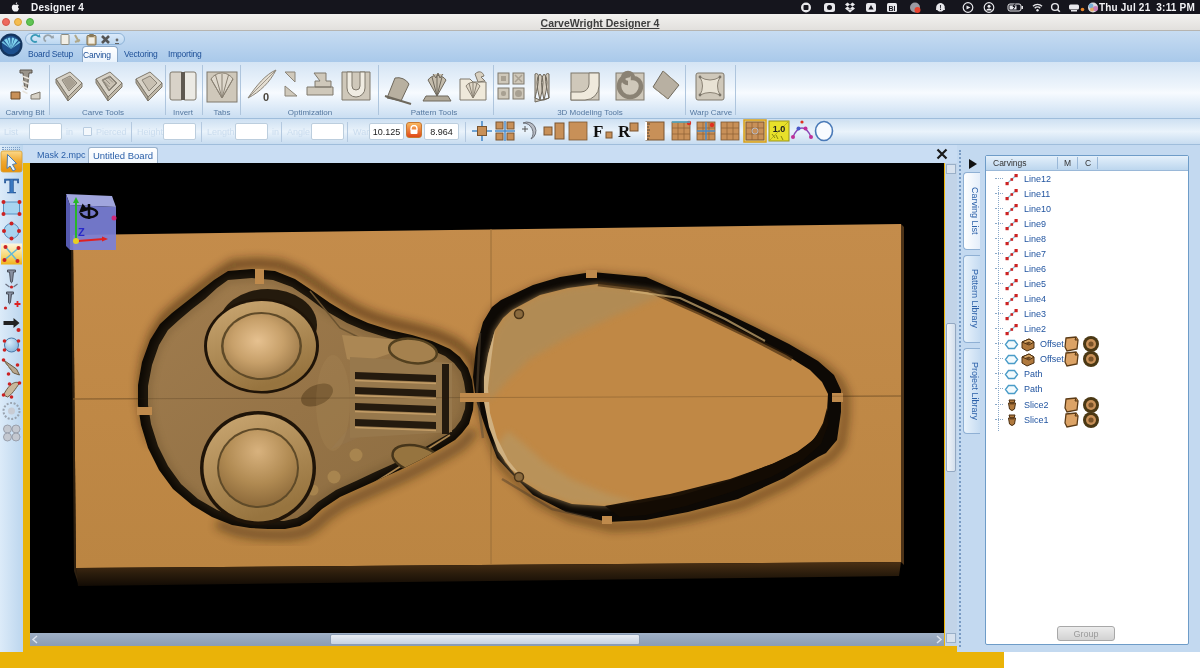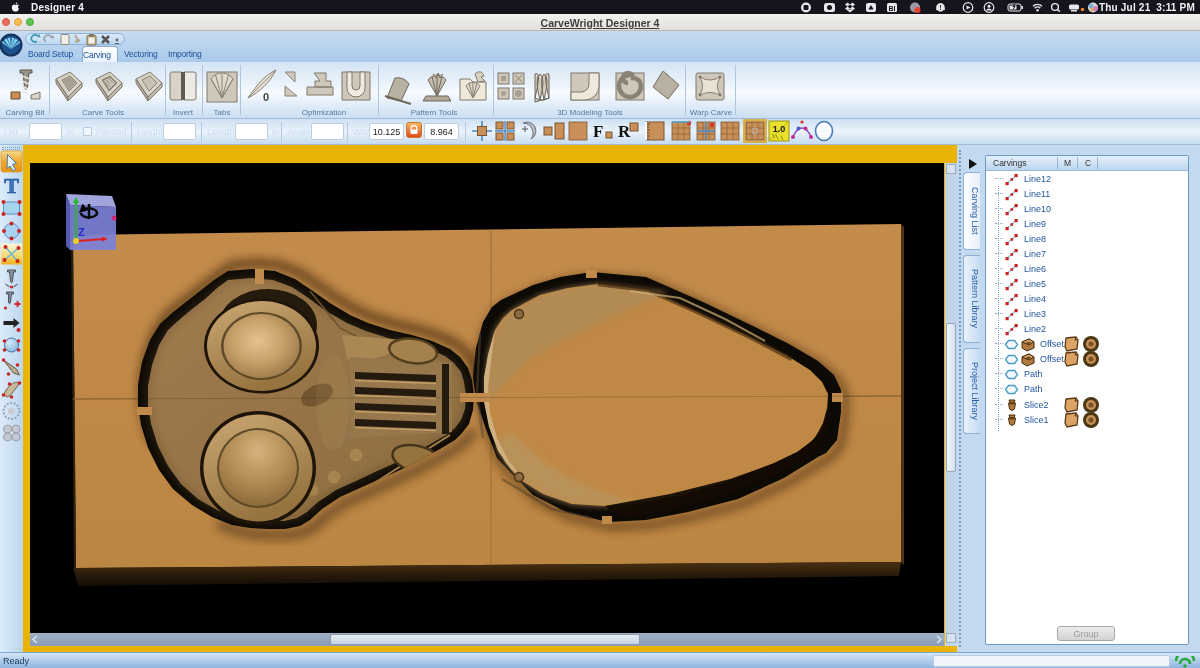--- a/index.html
+++ b/index.html
@@ -150,21 +150,21 @@
       <div class="tsep" style="left:202px"></div>
       <div class="tsep" style="left:240px"></div>
       <div class="tsep" style="left:378px"></div>
       <div class="tsep" style="left:493px"></div>
       <div class="tsep" style="left:685px"></div>
       <div class="tsep" style="left:735px"></div>
       <div class="tlabel" style="left:-30px;width:110px">Carving Bit</div>
       <div class="tlabel" style="left:48px;width:110px">Carve Tools</div>
       <div class="tlabel" style="left:128px;width:110px">Invert</div>
       <div class="tlabel" style="left:167px;width:110px">Tabs</div>
-      <div class="tlabel" style="left:269px;width:110px">Optimization</div>
+      <div class="tlabel" style="left:255px;width:110px">Optimization</div>
       <div class="tlabel" style="left:379px;width:110px">Pattern Tools</div>
       <div class="tlabel" style="left:535px;width:110px">3D Modeling Tools</div>
       <div class="tlabel" style="left:656px;width:110px">Warp Carve</div>
       <svg class="abs" style="left:0;top:4px" width="760" height="42" viewBox="0 0 760 42">
 <g transform="translate(26,20)">
  <path d="M-6,-16 h12 v3 h-3 l-1.5,14 q-1.5,5 -3,0 L-3,-13 h-3 z" fill="#9a948a" stroke="#5a554c" stroke-width="1"></path>
  <path d="M-4,-10 l8,3 M-4,-5 l7,3 M-4,0 l6,3 M-3.5,5 l5,2.5" stroke="#e8e4dc" stroke-width="1.4"></path>
  <path d="M-15,6 h9 v7 h-9 z" fill="#c89058" stroke="#6a4a28"></path>
  <path d="M5,9 l9,-3 v7 h-9 z" fill="#d8d2c6" stroke="#7e786c"></path>
 </g>
@@ -369,20 +369,27 @@
           <circle cx="-9" cy="6" r="2" fill="#c03098"></circle>
           <circle cx="9" cy="6" r="2" fill="#c03098"></circle>
           <circle cx="-3.5" cy="-2.5" r="2" fill="#4a58c8"></circle>
           <circle cx="3.5" cy="-2.5" r="2" fill="#c03098"></circle>
           <circle cx="0" cy="-9" r="1.6" fill="#e03020"></circle>
         </g>
 <g transform="translate(824,12)">
           <ellipse cx="0" cy="0" rx="8.5" ry="9.5" fill="#f8fbff" stroke="#4a7ab8" stroke-width="1.6"></ellipse>
         </g>
 </svg>
+</div>
+<div id="doctabs" class="abs">
+ <span class="dt" style="left:14px;top:5px">Mask 2.mpc</span>
+ <div style="position:absolute;left:65px;top:2px;width:70px;height:16px;background:linear-gradient(#ffffff,#f0f6fc);border:1px solid #9ab2cc;border-bottom:none;border-radius:3px 3px 0 0;text-align:center;font-size:9.5px;color:#2a5fa8;line-height:15px">Untitled Board</div>
+ <svg style="position:absolute;left:912px;top:2px" width="14" height="14" viewBox="0 0 14 14">
+        <path d="M2.5,2.5 L11.5,11.5 M11.5,2.5 L2.5,11.5" stroke="#1a1a1a" stroke-width="2.2"></path>
+      </svg>
 </div>
 <div id="lefttb" class="abs">
 <div style="position:absolute;left:2px;top:2px;width:18px;height:3px;border-top:1px dotted #7a9cc4;border-bottom:1px dotted #7a9cc4"></div>
 <svg class="abs" style="left:0;top:0" width="23" height="507" viewBox="0 145 23 507">
 <defs>
 <linearGradient id="lgOr" x1="0" y1="0" x2="0" y2="1">
             <stop offset="0" stop-color="#fcd98a"></stop>
             <stop offset=".5" stop-color="#f0a830"></stop>
             <stop offset="1" stop-color="#e8920a"></stop>
           </linearGradient>
@@ -860,22 +867,13 @@
           </svg>
           <svg width="18" height="18" viewBox="0 0 18 18" style="position:absolute;left:95px;top:-2">
             <circle cx="9" cy="9" r="8" fill="#4a3814"></circle>
             <circle cx="9" cy="9" r="5" fill="#c89058"></circle>
             <circle cx="9" cy="9" r="2.6" fill="#7a5328"></circle>
           </svg>
         </div>
 </div>
 <div style="position:absolute;left:100px;top:481px;width:58px;height:15px;background:linear-gradient(#ececec,#d2d2d2);border:1px solid #a8a8a8;border-radius:3px;font-size:9px;color:#9a9a9a;text-align:center;line-height:14px">Group</div>
 </div>
-<div id="statusbar" class="abs">
- <span style="position:absolute;left:3px;top:3px">Ready</span>
- <div style="position:absolute;left:933px;top:2px;width:237px;height:12px;background:#eef4fa;border:1px solid #b8cce0;border-radius:2px"></div>
- <svg style="position:absolute;left:1174px;top:3px" width="22" height="12" viewBox="0 0 22 12">
-        <path d="M2,5 a9,9 0 0 1 18,0" fill="none" stroke="#28a838" stroke-width="2.5"></path>
-        <path d="M6,8 a5,5 0 0 1 10,0" fill="none" stroke="#28a838" stroke-width="2.5"></path>
-        <circle cx="11" cy="10" r="1.8" fill="#28a838"></circle>
-      </svg>
-</div>
 </div>
 
 </body></html>

